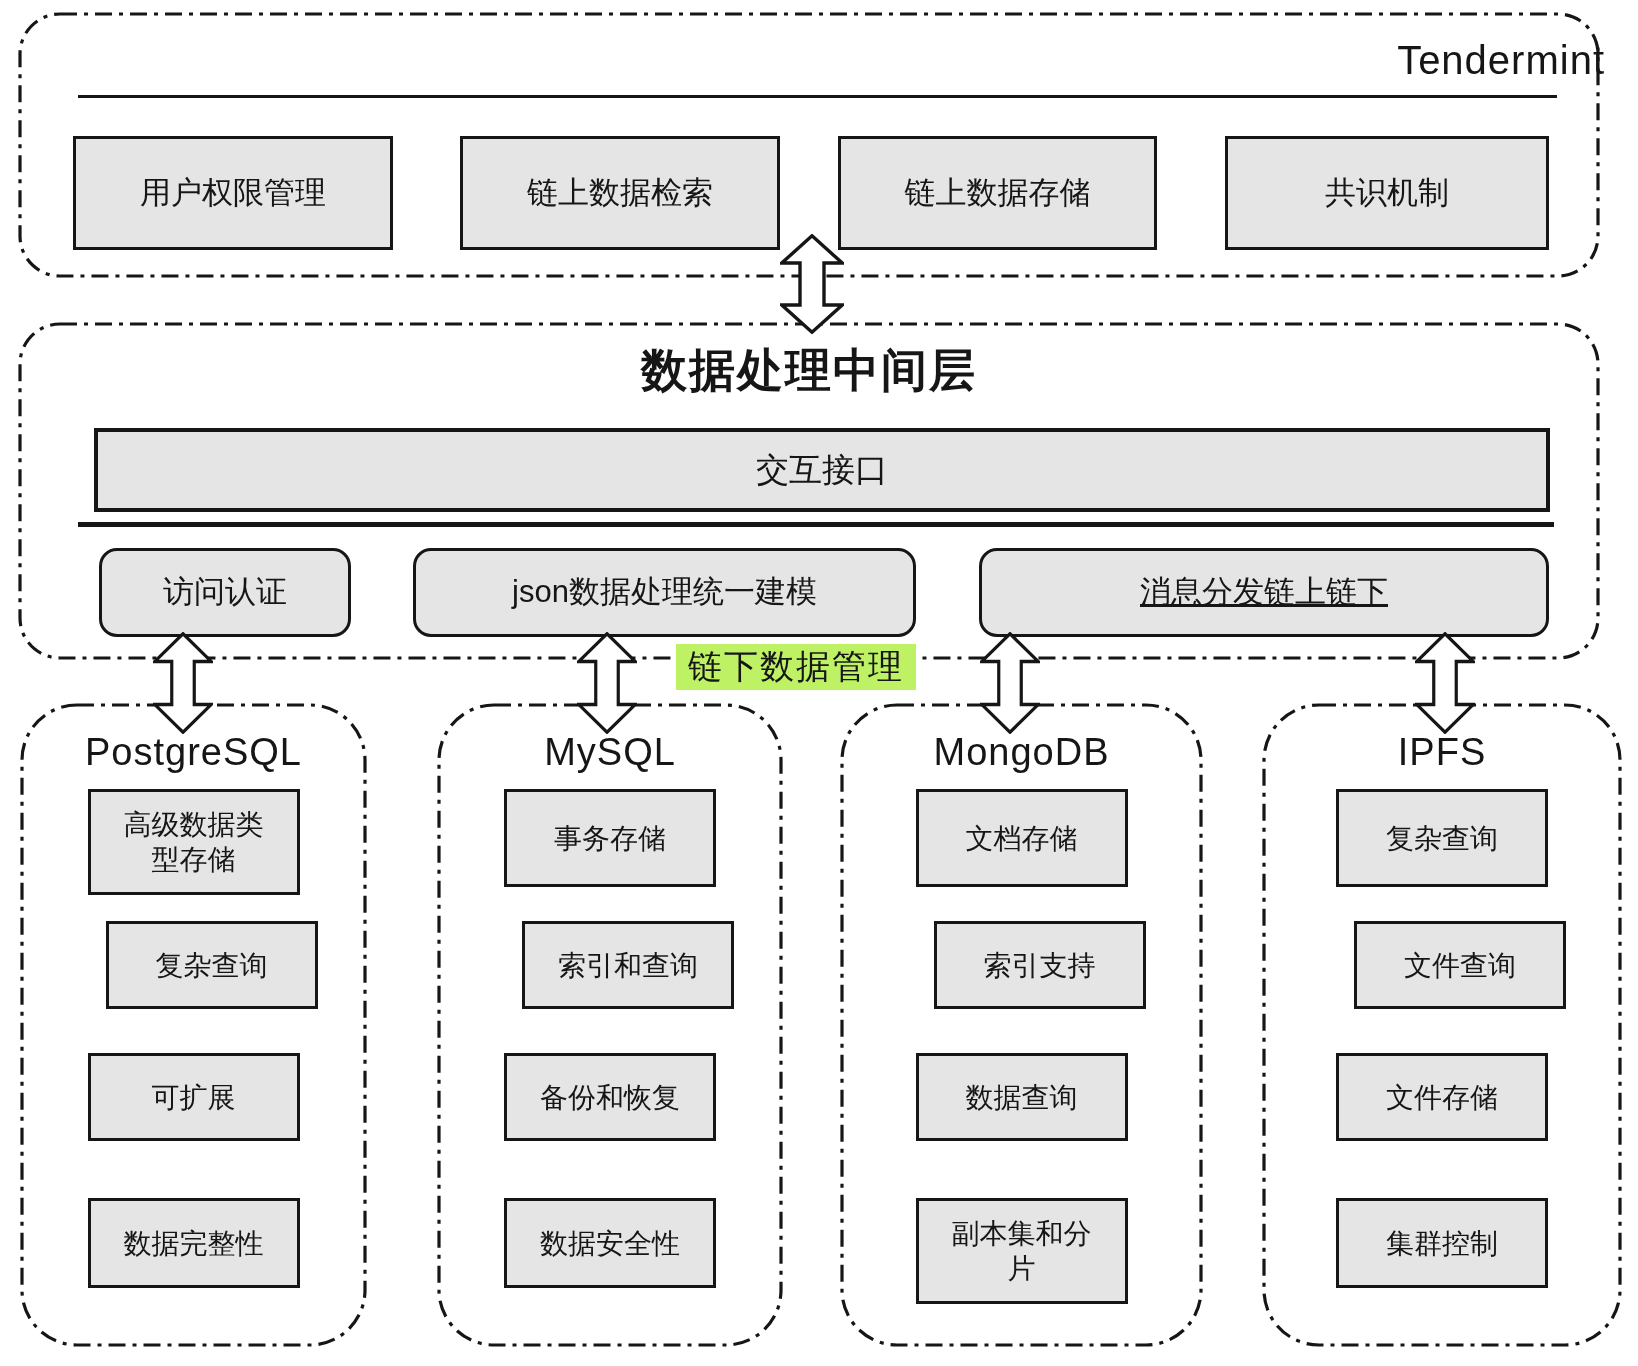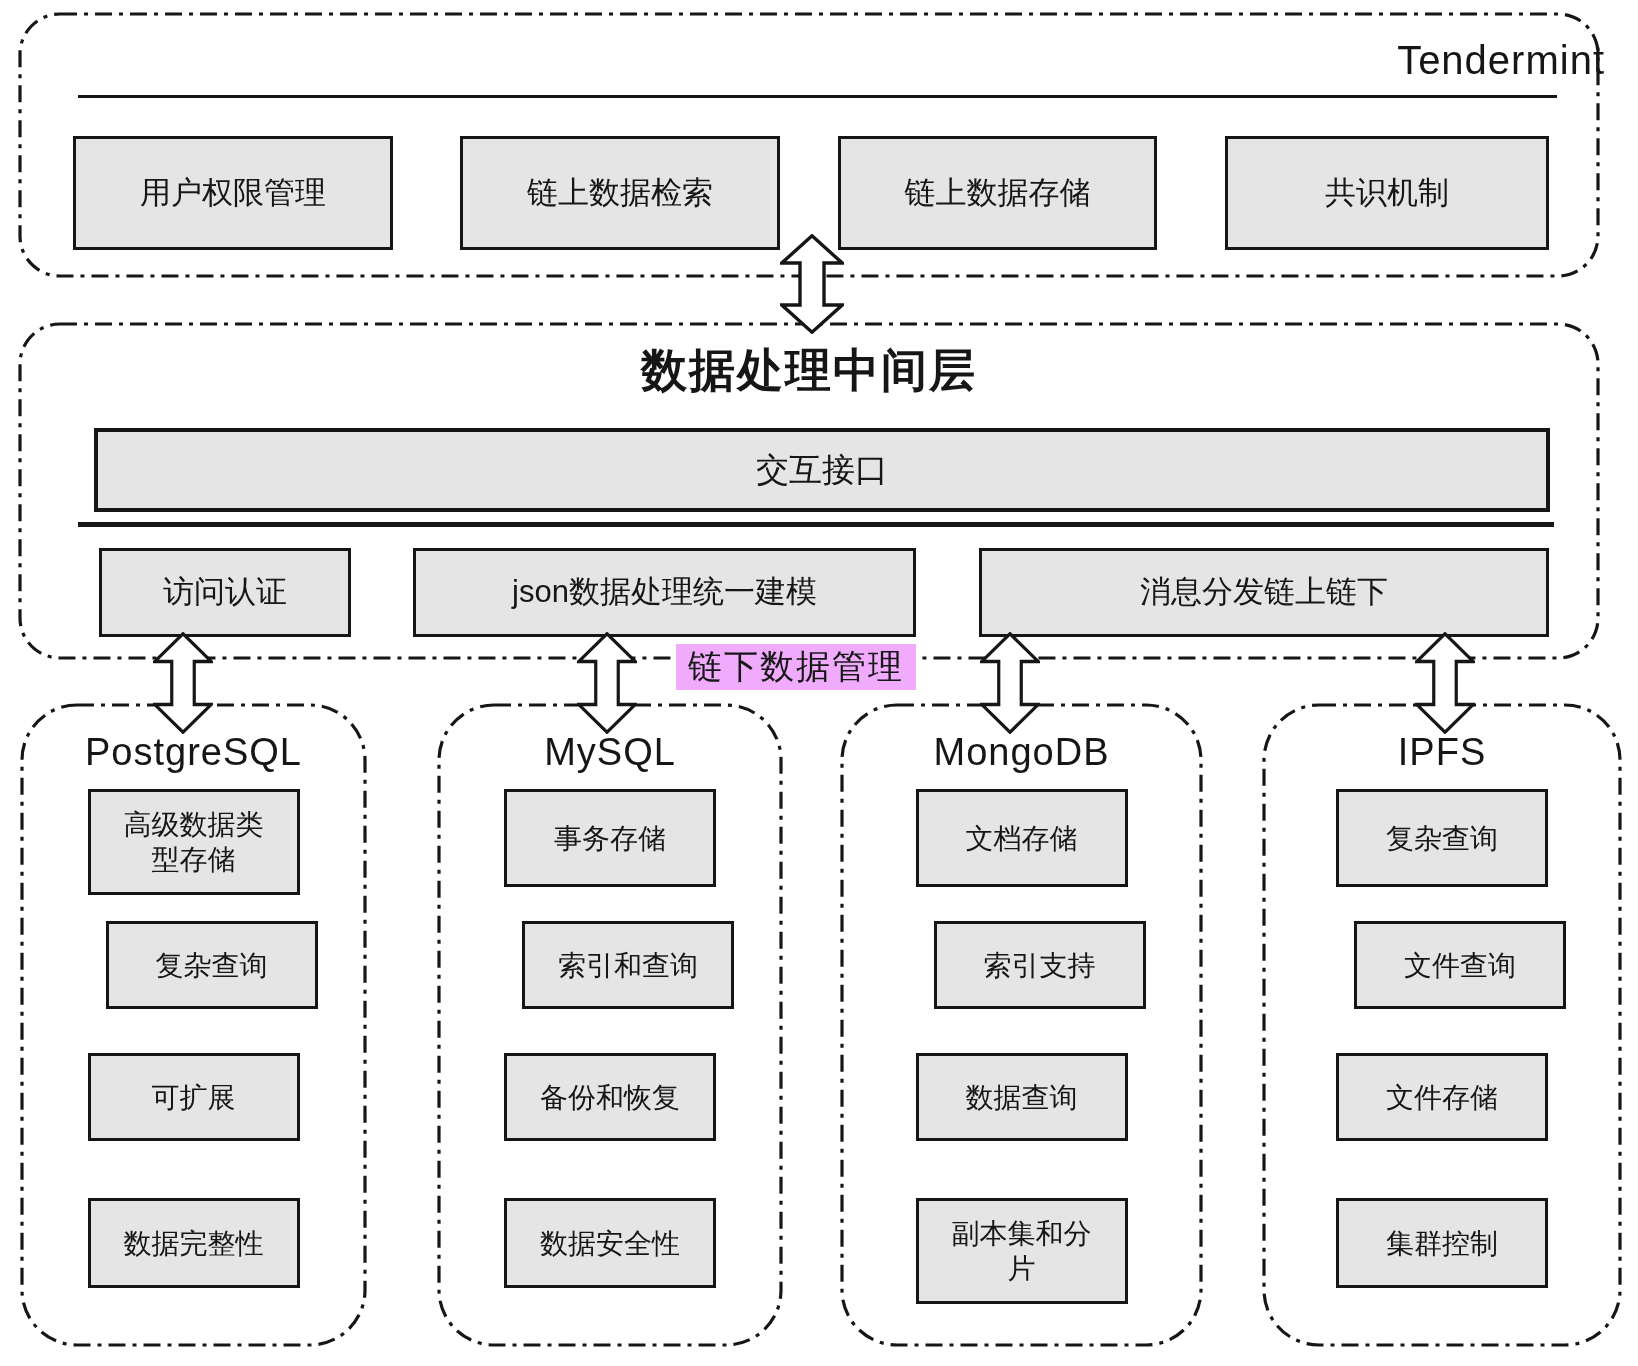--- a/index.html
+++ b/index.html
@@ -36,27 +36,27 @@
   .arrow-sm{width:60px;height:102px;top:632px;z-index:5;}
   .arrow-pg{left:153px;}
   .arrow-my{left:577px;}
   .arrow-mg{left:980px;}
   .arrow-ip{left:1415px;}
 
   .layer-mid{left:18px;top:322px;width:1582px;height:338px;}
   .layer-mid .layer-title{position:absolute;left:0;top:18px;width:100%;text-align:center;font-size:46px;font-weight:600;letter-spacing:2px;}
   .interface-box{left:76px;top:106px;width:1456px;height:84px;font-size:33px;border-width:4px;}
   .mid-rule{position:absolute;left:60px;top:200px;width:1476px;height:5px;background:#161616;}
-  .mb{top:226px;height:89px;}
+  .mb{top:226px;height:89px;border-radius:18px;}
   .mb0{left:81px;width:252px;}
   .mb1{left:395px;width:503px;}
-  .mb2{left:961px;width:570px;}
+  .mb2{left:961px;width:570px;text-decoration:underline;}
 
   .offchain-label{
-    position:absolute;left:676px;top:644px;z-index:6;background:#f0abfc;
+    position:absolute;left:676px;top:644px;z-index:6;background:#bef264;
     font-size:34px;letter-spacing:2px;padding:0 12px;
   }
 
   .col{top:703px;height:644px;}
   .col-pg{left:20px;width:347px;}
   .col-my{left:437px;width:346px;}
   .col-mg{left:840px;width:363px;}
   .col-ip{left:1262px;width:360px;}
   .col-title{position:absolute;left:0;top:28px;width:100%;text-align:center;font-size:38px;letter-spacing:1px;}
   .cb{left:50%;transform:translateX(-50%);width:212px;font-size:28px;}

